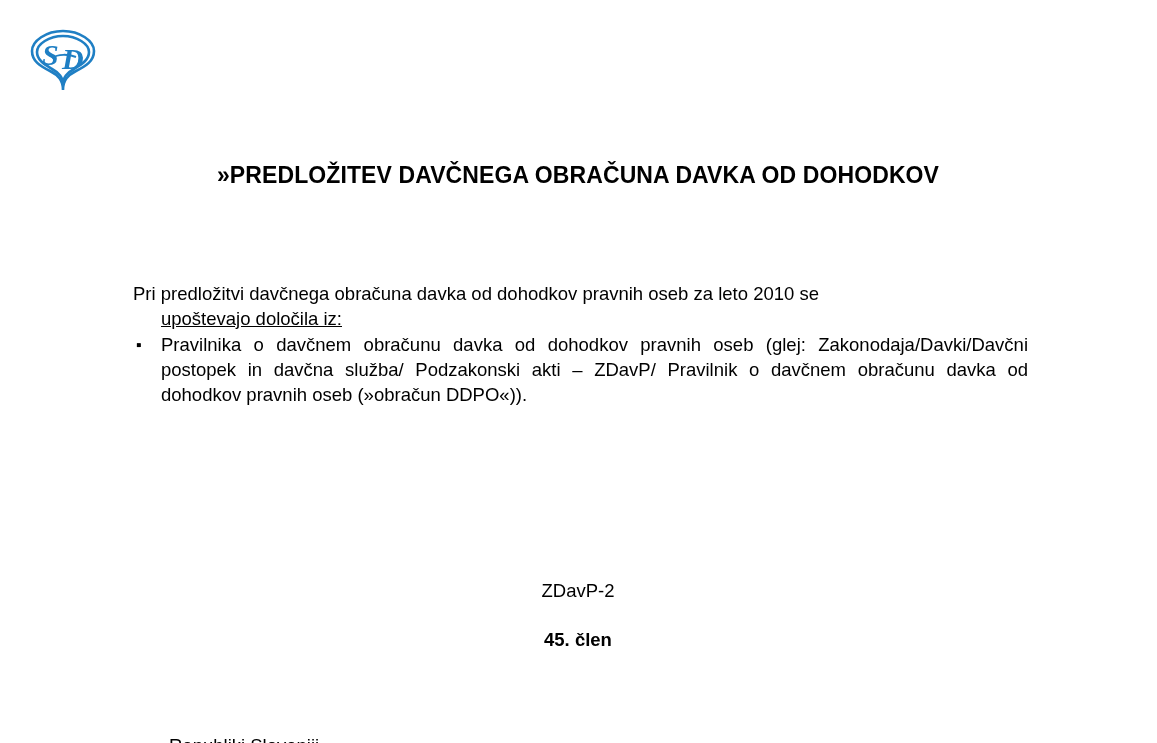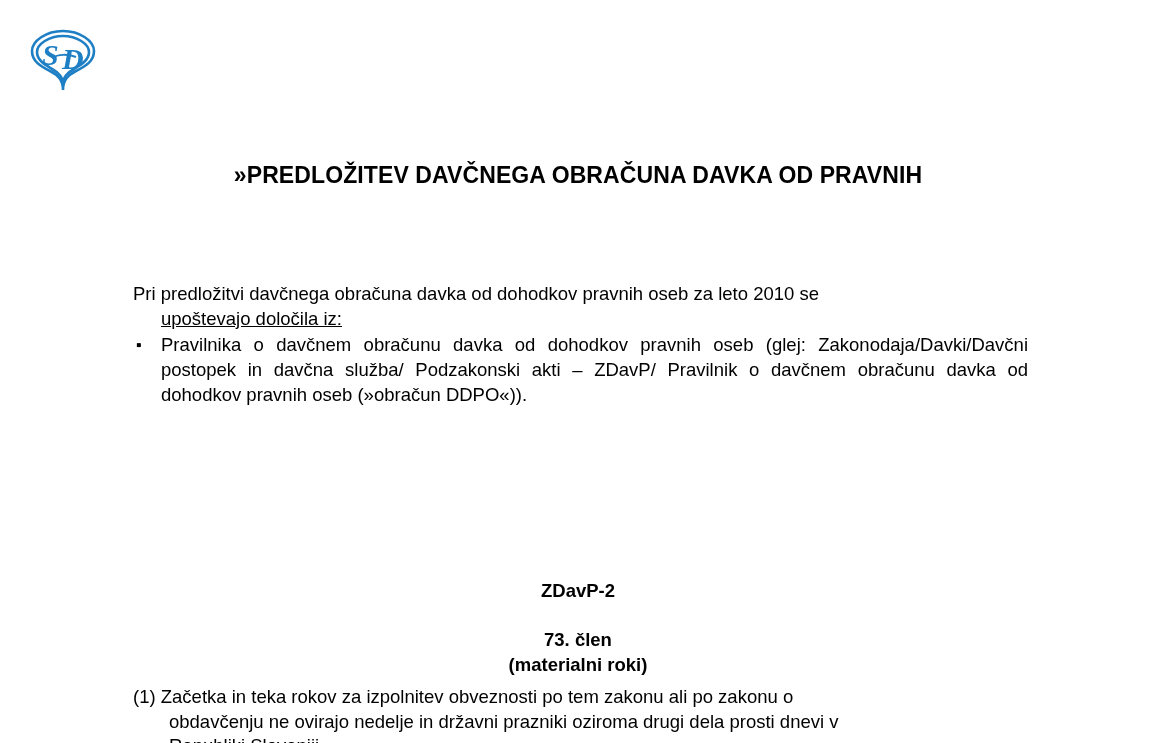--- a/index.html
+++ b/index.html
@@ -79,21 +79,21 @@
     font-size: 15px;
     line-height: 25px;
   }
   .law-title {
     position: absolute;
     left: 128px;
     top: 578px;
     width: 900px;
     text-align: center;
     font-size: 18.5px;
-    font-weight: bold;
+    font-weight: normal;
     line-height: 25px;
   }
   .article-head {
     position: absolute;
     left: 128px;
     top: 627px;
     width: 900px;
     text-align: center;
     font-size: 18.5px;
     font-weight: bold;
@@ -135,21 +135,21 @@
       </g>
       <g fill="#1f7fc4" font-family="'Liberation Serif', serif" font-size="30" font-weight="bold" font-style="italic">
         <text x="20" y="37">S</text>
         <text x="40" y="41">D</text>
       </g>
       <path d="M30 30 C36 26 46 26 54 29" stroke="#1f7fc4" stroke-width="2" fill="none"></path>
     </svg>
   </div>
 
   <div class="title-block">
-    <div class="title-line">»PREDLOŽITEV DAVČNEGA OBRAČUNA DAVKA OD PRAVNIH</div>
+    <div class="title-line">»PREDLOŽITEV DAVČNEGA OBRAČUNA DAVKA OD DOHODKOV</div>
   </div>
 
   <div class="body-block">
     <p class="intro">
       <span>Pri predložitvi davčnega obračuna davka od dohodkov pravnih oseb za leto 2010 se</span>
       <span class="cont">upoštevajo določila iz:</span>
     </p>
     <ul class="bullets">
       <li>
         <span class="marker">▪</span>
@@ -157,26 +157,21 @@
       <li>
         <span class="marker">▪</span>
         <span>Pravilnika o davčnem obračunu davka od dohodkov pravnih oseb (glej: Zakonodaja/Davki/Davčni postopek in davčna služba/ Podzakonski akti – ZDavP/ Pravilnik o davčnem obračunu davka od dohodkov pravnih oseb (»obračun DDPO«)).</span>
       </li>
     </ul>
   </div>
 
   <div class="law-title">ZDavP-2</div>
 
   <div class="article-head">
-    <div>73. člen</div>
-    <div>(materialni roki)</div>
+    <div>45. člen</div>
   </div>
 
-  <div class="para-1">
-    <span>(1) Začetka in teka rokov za izpolnitev obveznosti po tem zakonu ali po zakonu o</span>
-    <span class="hang">obdavčenju ne ovirajo nedelje in državni prazniki oziroma drugi dela prosti dnevi v</span>
-  </div>
 
   <div class="clip">
     <div style="padding-left:169px;font-size:18.5px;line-height:25px;">Republiki Sloveniji.</div>
   </div>
 
 </div>
 
 </body></html>

